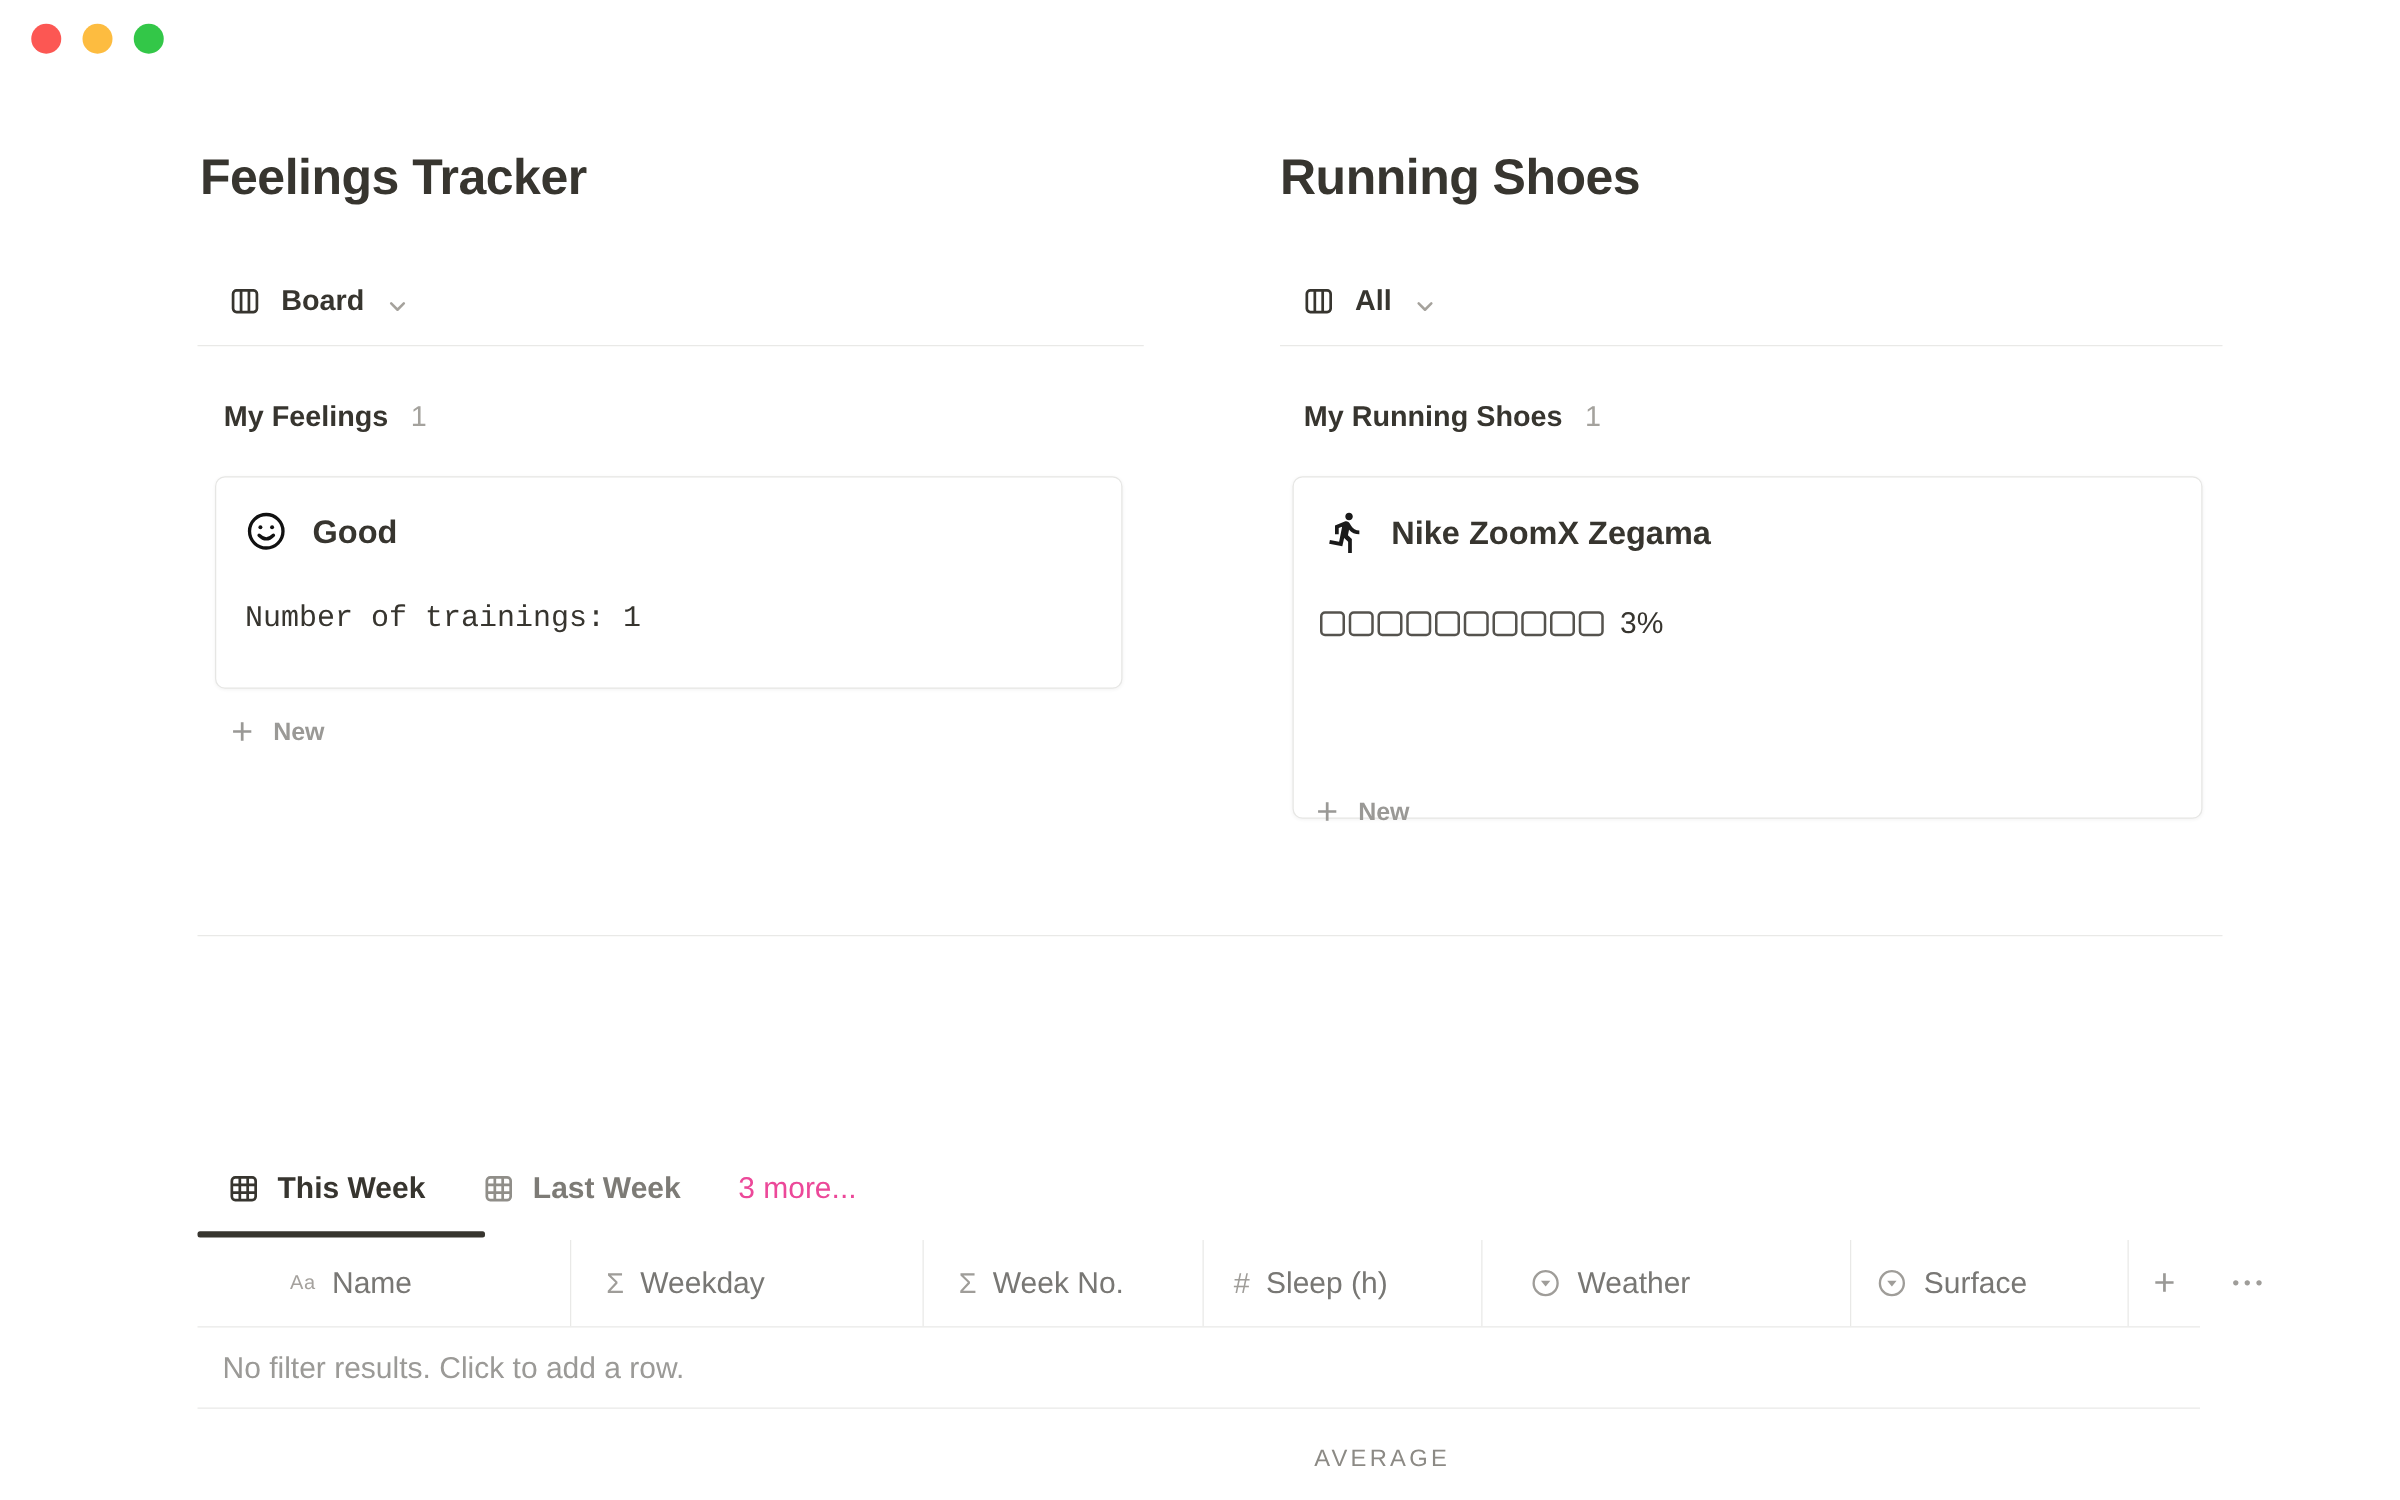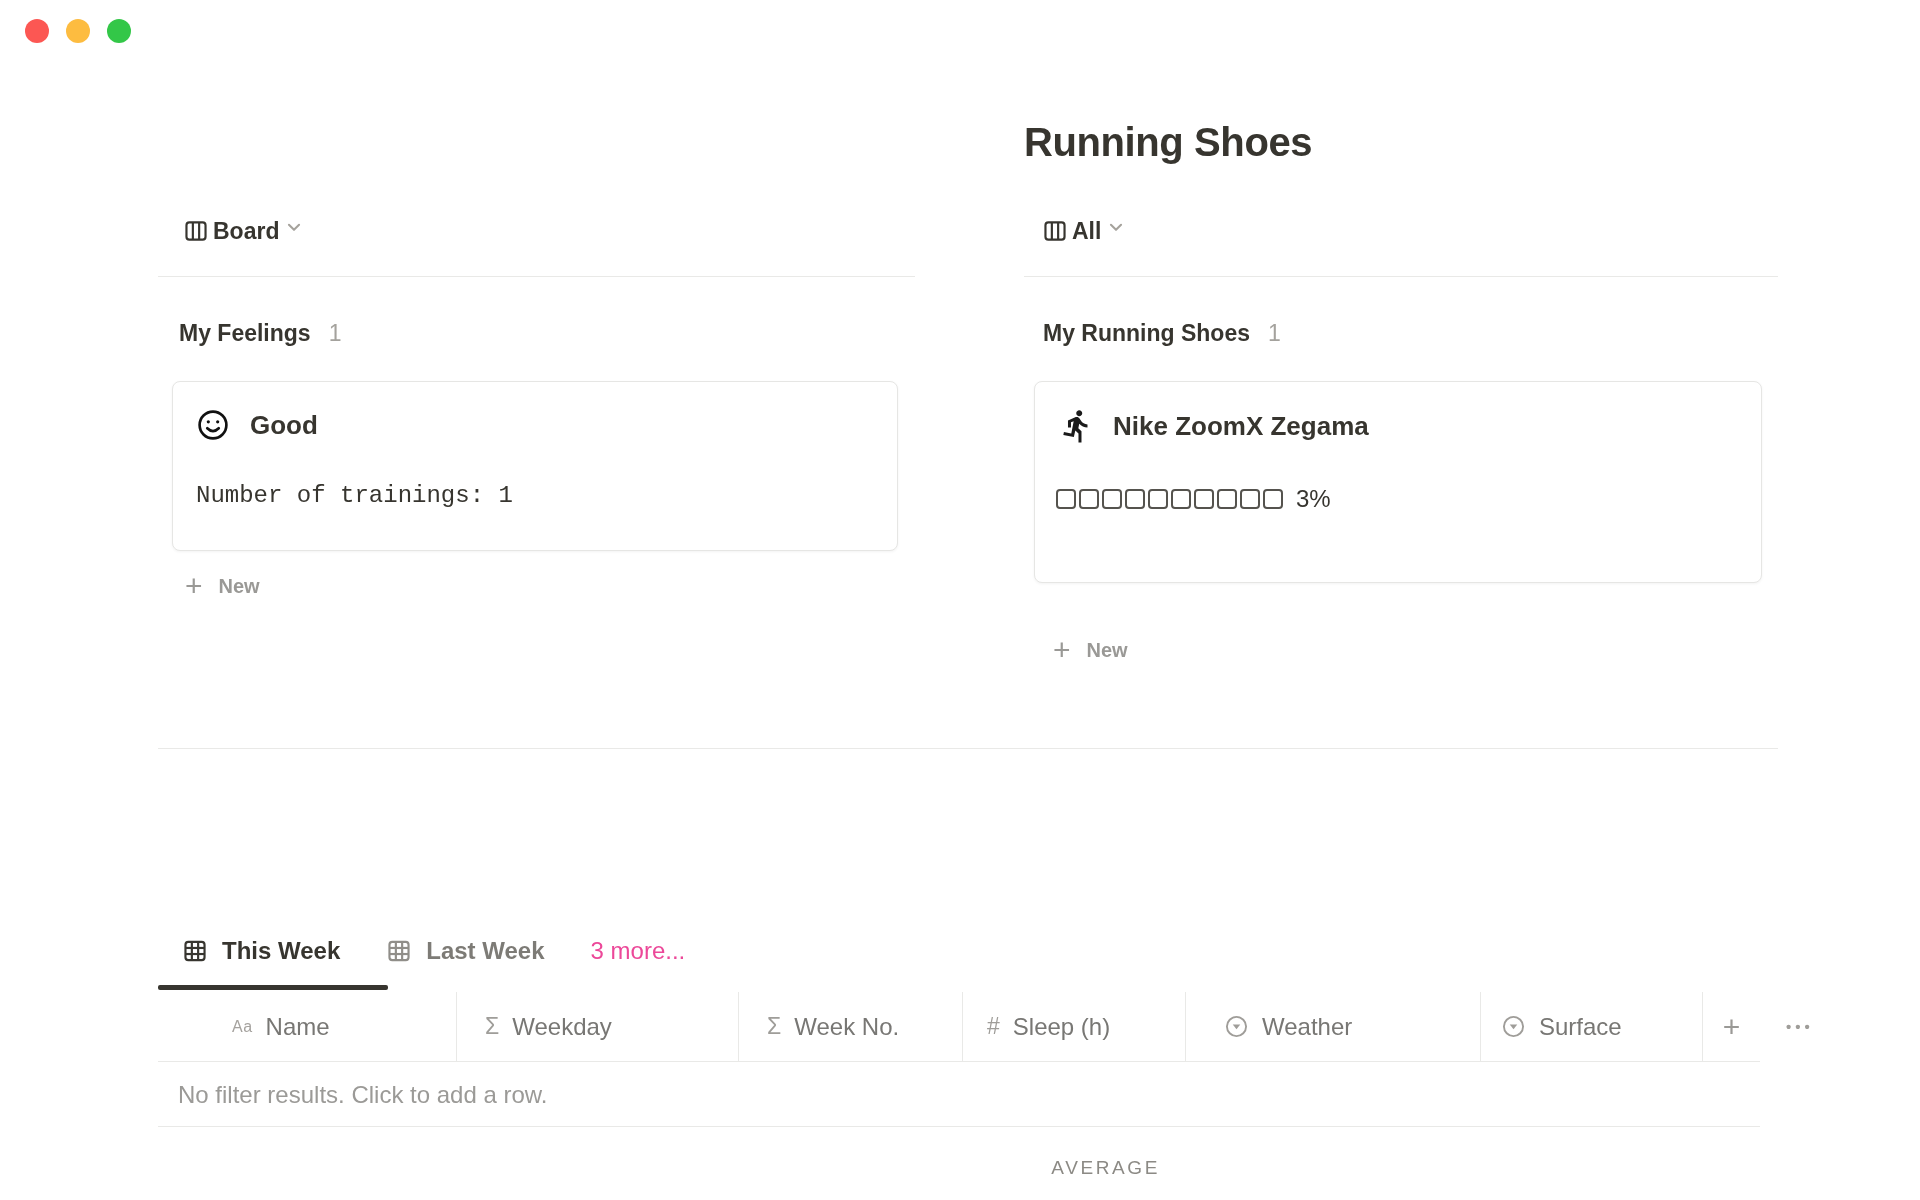--- a/index.html
+++ b/index.html
@@ -9,21 +9,21 @@
     font-family:"Liberation Sans","DejaVu Sans",sans-serif; color:#37352f; overflow:hidden;
   }
   .abs { position:absolute; }
 
   
   .light { position:absolute; top:19px; width:24px; height:24px; border-radius:50%; }
 
   
   .page-h1 { font-size:40px; font-weight:700; letter-spacing:-0.4px; color:#37352f; }
 
-  .view-row { display:flex; align-items:flex-start; gap:4px; }
+  .view-row { display:flex; align-items:flex-end; gap:16px; }
   .view-label { font-size:23px; font-weight:700; color:#37352f; }
 
   .divider { background:#e9e9e7; height:1px; }
 
   .group-row { display:flex; align-items:baseline; }
   .group-title { font-size:23px; font-weight:700; color:#37352f; }
   .group-count { font-size:23px; font-weight:400; color:#a4a29d; margin-left:18px; }
 
   .card {
     position:absolute; background:#fff; border:1px solid #e6e6e4; border-radius:8px;
@@ -79,20 +79,21 @@
 </style>
 </head>
 <body>
 
 <div id="app">
 
   <span class="light" style="left: 25px; background: rgb(252, 87, 83);"></span>
   <span class="light" style="left: 66px; background: rgb(253, 188, 64);"></span>
   <span class="light" style="left: 107px; background: rgb(51, 199, 72);"></span>
 
+  <div class="abs page-h1" style="left:160px; top:120px;">Feelings Tracker</div>
 
   <div class="abs view-row" style="left:183px; top:218px; height:36px;">
     <span>
       <svg width="26" height="26" viewBox="0 0 24 24" fill="none" stroke="#37352f" stroke-width="2">
         <rect x="3.2" y="4" width="17.6" height="16" rx="2.6"></rect>
         <line x1="9.1" y1="4" x2="9.1" y2="20"></line>
         <line x1="14.9" y1="4" x2="14.9" y2="20"></line>
       </svg>
     </span>
     <span class="view-label">Board</span>
@@ -148,21 +149,21 @@
     </span>
   </div>
 
   <div class="abs divider" style="left:1024px; top:276px; width:754px;"></div>
 
   <div class="abs group-row" style="left:1043px; top:320px;">
     <span class="group-title">My Running Shoes</span>
     <span class="group-count">1</span>
   </div>
 
-  <div class="card" style="left:1034px; top:381px; width:728px; height:202px;">
+  <div class="card" style="left:1034px; top:381px; width:728px; height:274px;">
     <div class="card-title-row" style="left:24px; top:26px; gap:18px;">
       <span>
         <svg width="36" height="36" viewBox="0 0 24 24" fill="#1a1a1a">
           <path d="M13.49 5.48c1.1 0 2-.9 2-2s-.9-2-2-2-2 .9-2 2 .9 2 2 2zm-3.6 13.9l1-4.4 2.1 2v6h2v-7.5l-2.1-2 .6-3c1.3 1.5 3.3 2.5 5.5 2.5v-2c-1.9 0-3.5-1-4.3-2.4l-1-1.6c-.4-.6-1-1-1.7-1-.3 0-.5.1-.8.1l-5.2 2.2v4.7h2v-3.4l1.8-.7-1.6 8.1-4.9-1-.4 2 7 1.4z"></path>
         </svg>
       </span>
       <span class="card-title">Nike ZoomX Zegama</span>
     </div>
     <div class="progress-row" style="left:21px; top:103px;">
       <span style="display:flex; align-items:center;">

